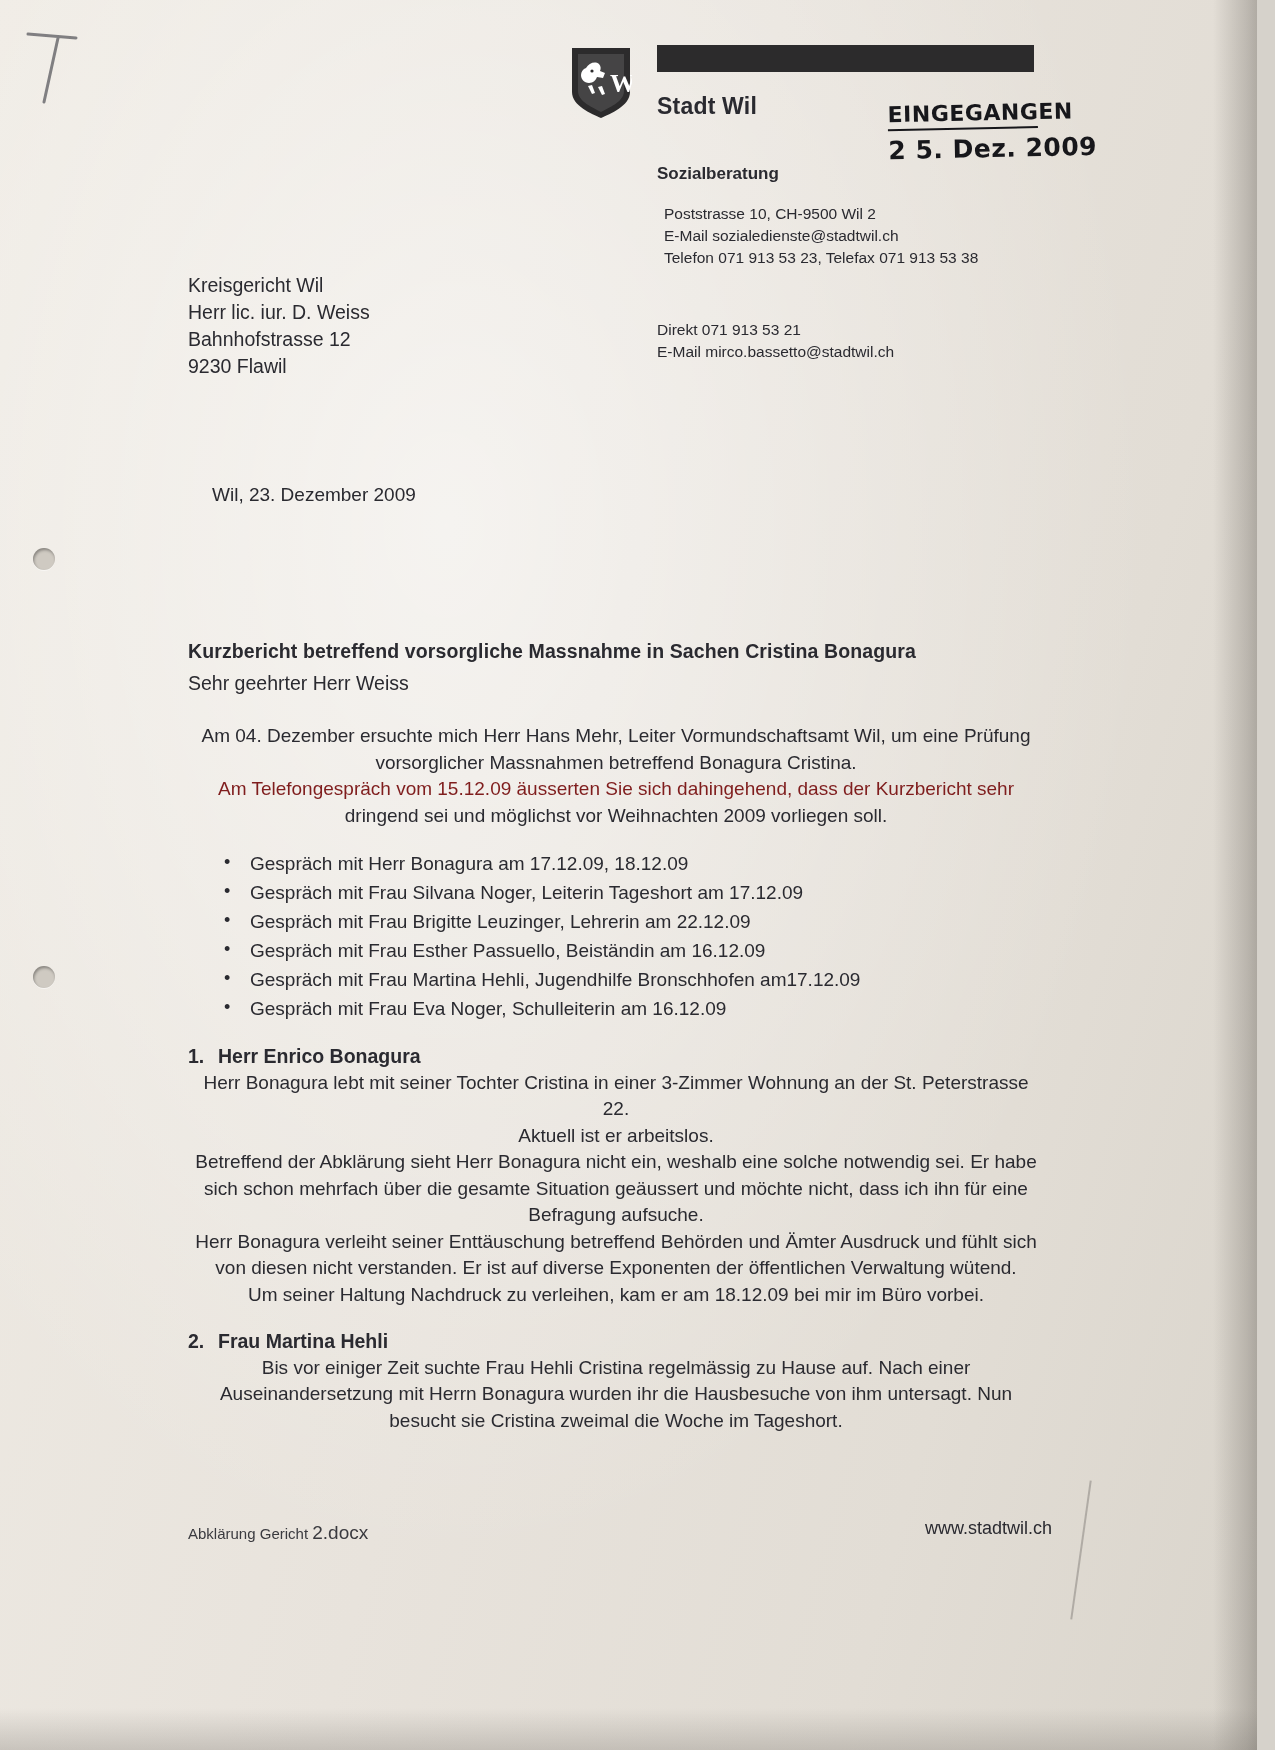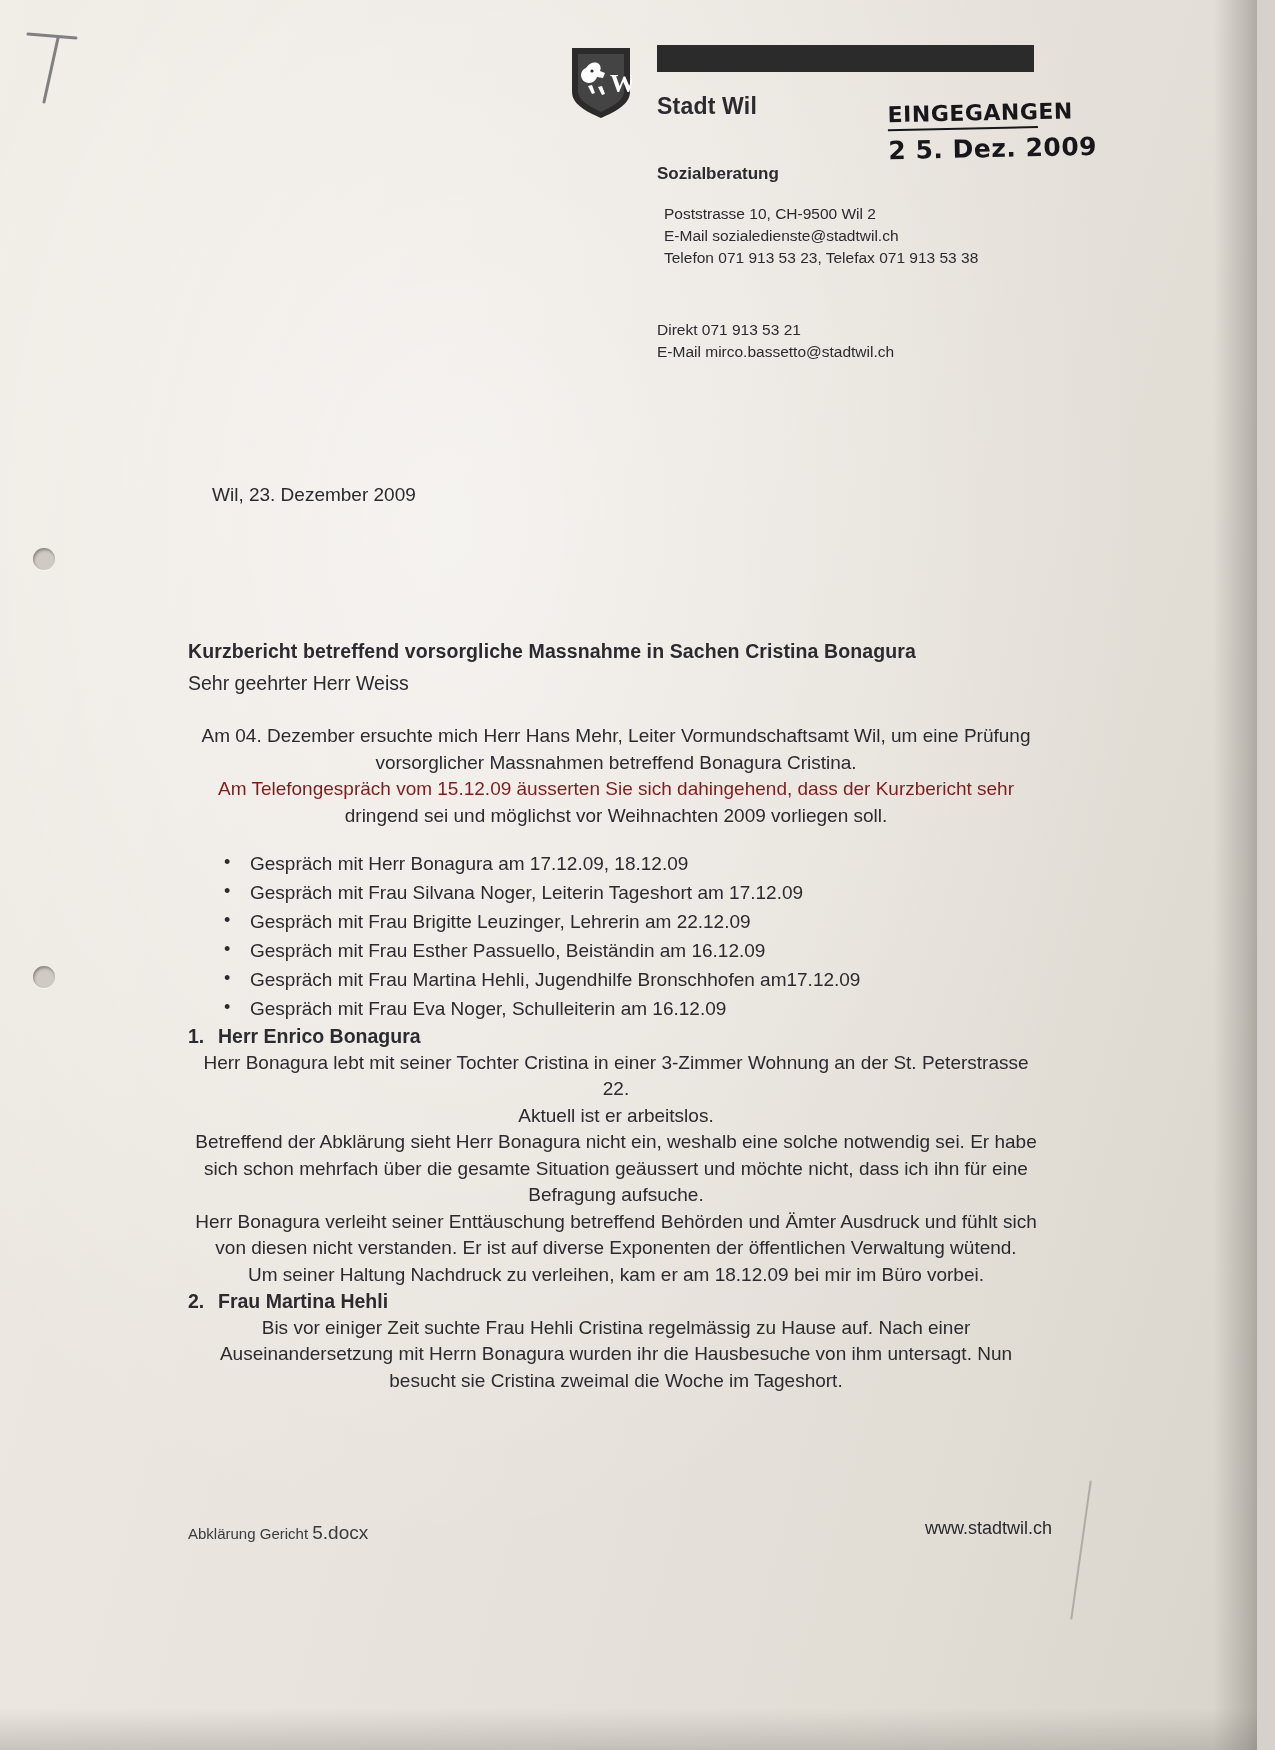--- a/index.html
+++ b/index.html
@@ -174,20 +174,21 @@
   ul.bullets li::before {
     content: "•";
     position: absolute;
     left: -26px;
     top: -1px;
     font-size: 18px;
   }
   .sec-head {
     font-weight: bold;
     font-size: 19.5px;
+    margin-top: 20px;
   }
   .sec-head .num { display: inline-block; width: 30px; }
 
   
   .footer-left {
     position: absolute;
     left: 188px; top: 1522px;
     font-size: 15px;
     color: #3a3a3f;
   }
@@ -243,20 +244,24 @@
 Telefon 071 913 53 23, Telefax 071 913 53 38</div>
   <div class="contact2" style="white-space: pre-line; margin-top: 36px;">Direkt 071 913 53 21
 E-Mail mirco.bassetto@stadtwil.ch</div>
 
   <div class="stamp">
     <div class="line1">EINGEGANGEN</div>
     <div class="rule"></div>
     <div class="line2">2 5. Dez. 2009</div>
   </div>
 
+  <div class="address" style="white-space: pre-line;">Kreisgericht Wil
+Herr lic. iur. D. Weiss
+Bahnhofstrasse 12
+9230 Flawil</div>
   <div class="date-line">Wil, 23. Dezember 2009</div>
   <div class="subject">Kurzbericht betreffend vorsorgliche Massnahme in Sachen Cristina Bonagura</div>
   <div class="salutation">Sehr geehrter Herr Weiss</div>
 
   <div class="body">
     <p>Am 04. Dezember ersuchte mich Herr Hans Mehr, Leiter Vormundschaftsamt Wil, um eine Prüfung vorsorglicher Massnahmen betreffend Bonagura Cristina.</p>
     <p class="faded">Am Telefongespräch vom 15.12.09 äusserten Sie sich dahingehend, dass der Kurzbericht sehr</p>
     <p>dringend sei und möglichst vor Weihnachten 2009 vorliegen soll.</p>
     <div class="p-gap"></div>
     <ul class="bullets">
@@ -278,21 +283,21 @@
 Um seiner Haltung Nachdruck zu verleihen, kam er am 18.12.09 bei mir im Büro vorbei.</p>
 
     <div class="sec-head">
       <span class="num">2.</span><span>Frau Martina Hehli</span>
     </div>
     <p style="white-space: pre-line;">Bis vor einiger Zeit suchte Frau Hehli Cristina regelmässig zu Hause auf. Nach einer Auseinandersetzung mit Herrn Bonagura wurden ihr die Hausbesuche von ihm untersagt. Nun besucht sie Cristina zweimal die Woche im Tageshort.</p>
   </div>
 
   <div class="footer-left">
     <span>Abklärung Gericht</span>
-    <span class="docx">5.docx</span>
+    <span class="docx">2.docx</span>
   </div>
   <div class="footer-right">www.stadtwil.ch</div>
 
   <div class="fold"></div>
   <div class="bottom-streak"></div>
   <div class="right-edge"></div>
   <div class="right-white"></div>
 </div>
 
 </body></html>

